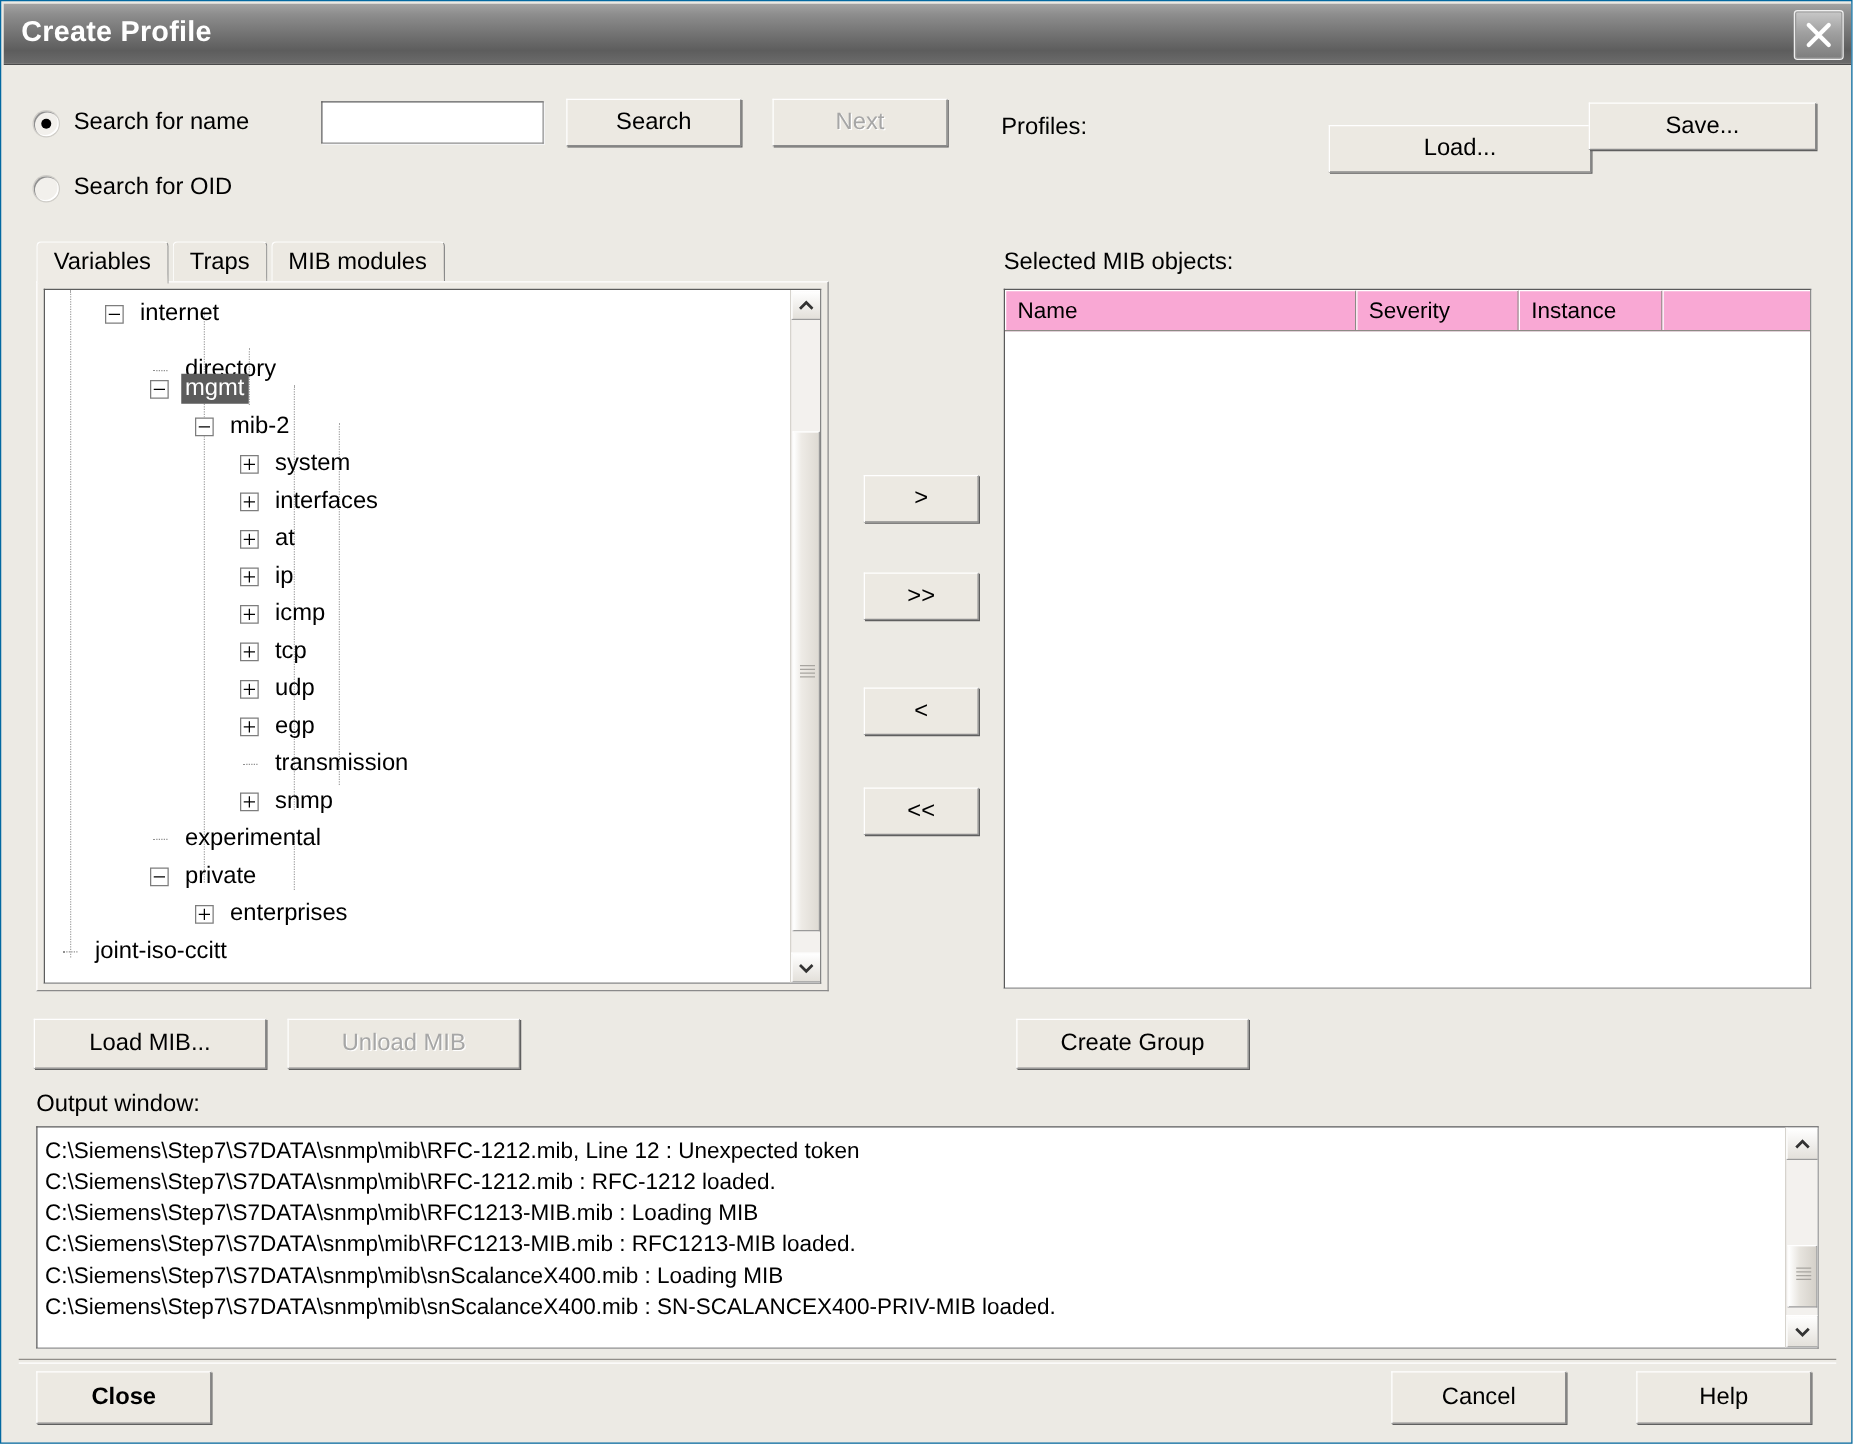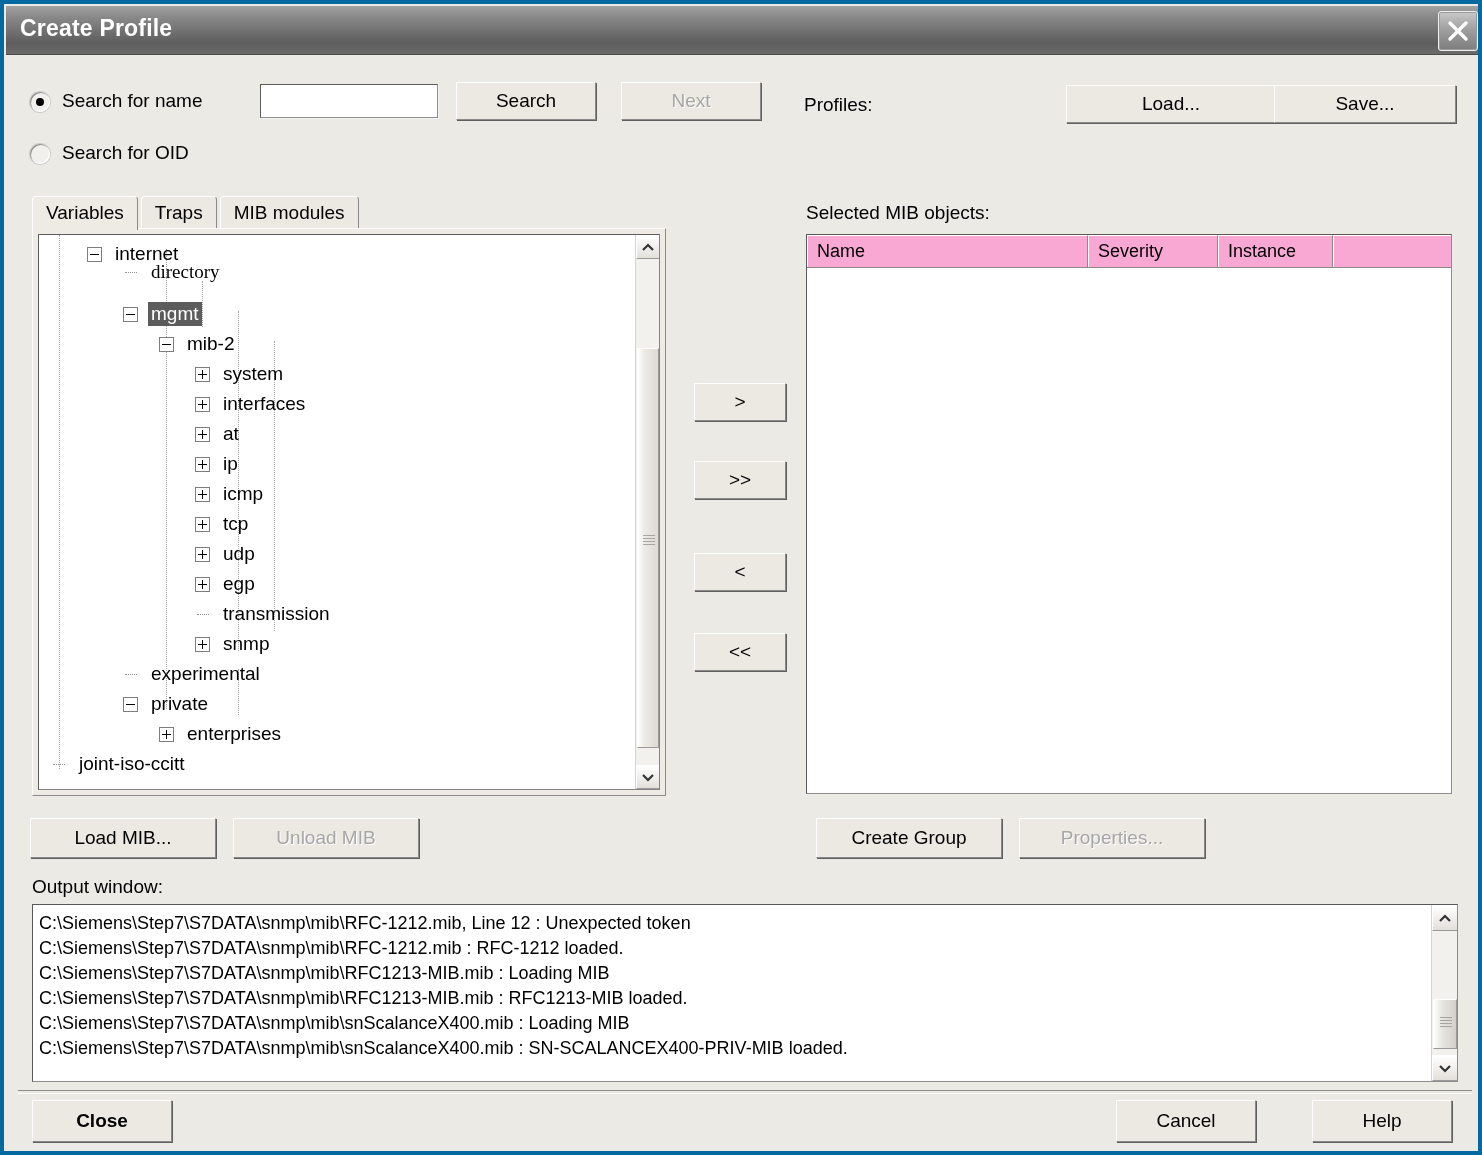--- a/index.html
+++ b/index.html
@@ -10,21 +10,21 @@
     width: 1482px; height: 1155px;
     font-family: "Liberation Sans", sans-serif;
     -webkit-font-smoothing: none;
   }
   .dialog {
     position: absolute;
     left: 0; top: 0;
     width: 1482px; height: 1155px;
     background: #eceae4;
     box-sizing: border-box;
-    border: 4px solid #0369a1;
+    border: 1px solid #0369a1;
     overflow: hidden;
   }
 
   
   .titlebar {
     position: absolute;
     left: 2px; top: 2px;
     width: 1478px; height: 48px;
     background: linear-gradient(to bottom, #a3a3a3 0%, #8d8d8d 18%, #6f6f6f 55%, #5d5d5d 78%, #6b6b6b 100%);
     border-bottom: 1px solid #4a4a4a;
@@ -330,21 +330,21 @@
     <span class="rl">Search for OID</span>
   </div>
 
   <div class="textbox" style="left:256px; top:80px; width:178px; height:34px;">
     <input type="text" value="" placeholder="" style="">
   </div>
   <div class="btn" style="left:452px; top:78px; width:140px; height:38px;">Search</div>
   <div class="btn disabled" style="left:617px; top:78px; width:140px; height:38px;">Next</div>
 
   <div class="lbl" style="left:800px; top:90px;">Profiles:</div>
-  <div class="btn" style="left:1062px; top:81px; width:210px; height:38px;">Load...</div>
+  <div class="btn" style="left:1062px; top:99px; width:210px; height:38px;">Load...</div>
   <div class="btn" style="left:1270px; top:81px; width:182px; height:38px;">Save...</div>
 
   <div class="tabstrip">
     <div class="tab active">Variables</div>
     <div class="tab">Traps</div>
     <div class="tab">MIB modules</div>
   </div>
 
   <div class="tree-panel">
     <div class="tree-inner">
@@ -354,21 +354,21 @@
         <div class="vline" style="left:127px; top:14px; height:460px;"></div>
         <div class="vline" style="left:163px; top:46px; height:46px;"></div>
         <div class="vline" style="left:199px; top:76px; height:340px;"></div>
         <div class="vline" style="left:235px; top:106px; height:290px;"></div>
         <div class="vline" style="left:199px; top:434px; height:46px;"></div>
         <div id="tree-nodes">
             <div class="tnode" style="left: 48px; top: 4px;">
               <span class="expander"></span>
               <span class="tlabel">internet</span>
             </div>
-            <div class="tnode" style="left: 84px; top: 22px; font-family: Liberation Serif, serif;">
+            <div class="tnode" style="left: 84px; top: 49px;">
               <span class="stub"></span>
               <span class="tlabel">directory</span>
             </div>
             <div class="tnode selected" style="left: 84px; top: 64px;">
               <span class="expander"></span>
               <span class="tlabel">mgmt</span>
             </div>
             <div class="tnode" style="left: 120px; top: 94px;">
               <span class="expander"></span>
               <span class="tlabel">mib-2</span>
@@ -466,21 +466,20 @@
       <div class="lv-col" style="width:130px;">Severity</div>
       <div class="lv-col" style="width:115px;">Instance</div>
       <div class="lv-col" style="flex:1;"></div>
     </div>
     <div id="selected-rows" style="position:absolute;left:0;top:33px;right:0;bottom:0;"></div>
   </div>
 
   <div class="btn" style="left:26px; top:814px; width:186px; height:40px;">Load MIB...</div>
   <div class="btn" style="left:812px; top:814px; width:186px; height:40px;">Create Group</div>
   <div class="btn disabled" style="left:229px; top:814px; width:186px; height:40px;">Unload MIB</div>
-  <div class="btn disabled" style="left:1015px; top:814px; width:186px; height:40px;">Properties...</div>
 
   <div class="lbl" style="left:28px; top:872px; font-size:19px;">Output window:</div>
   <div class="outbox" style="left:28px; top:900px; width:1426px; height:178px;">
     <div id="output-lines">
         <div class="outline" style="top: 8px;">C:\Siemens\Step7\S7DATA\snmp\mib\RFC-1212.mib, Line 12 : Unexpected token</div>
         <div class="outline" style="top: 33px;">C:\Siemens\Step7\S7DATA\snmp\mib\RFC-1212.mib : RFC-1212 loaded.</div>
         <div class="outline" style="top: 58px;">C:\Siemens\Step7\S7DATA\snmp\mib\RFC1213-MIB.mib : Loading MIB</div>
         <div class="outline" style="top: 83px;">C:\Siemens\Step7\S7DATA\snmp\mib\RFC1213-MIB.mib : RFC1213-MIB loaded.</div>
         <div class="outline" style="top: 108px;">C:\Siemens\Step7\S7DATA\snmp\mib\snScalanceX400.mib : Loading MIB</div>
         <div class="outline" style="top: 133px;">C:\Siemens\Step7\S7DATA\snmp\mib\snScalanceX400.mib : SN-SCALANCEX400-PRIV-MIB loaded.</div>

